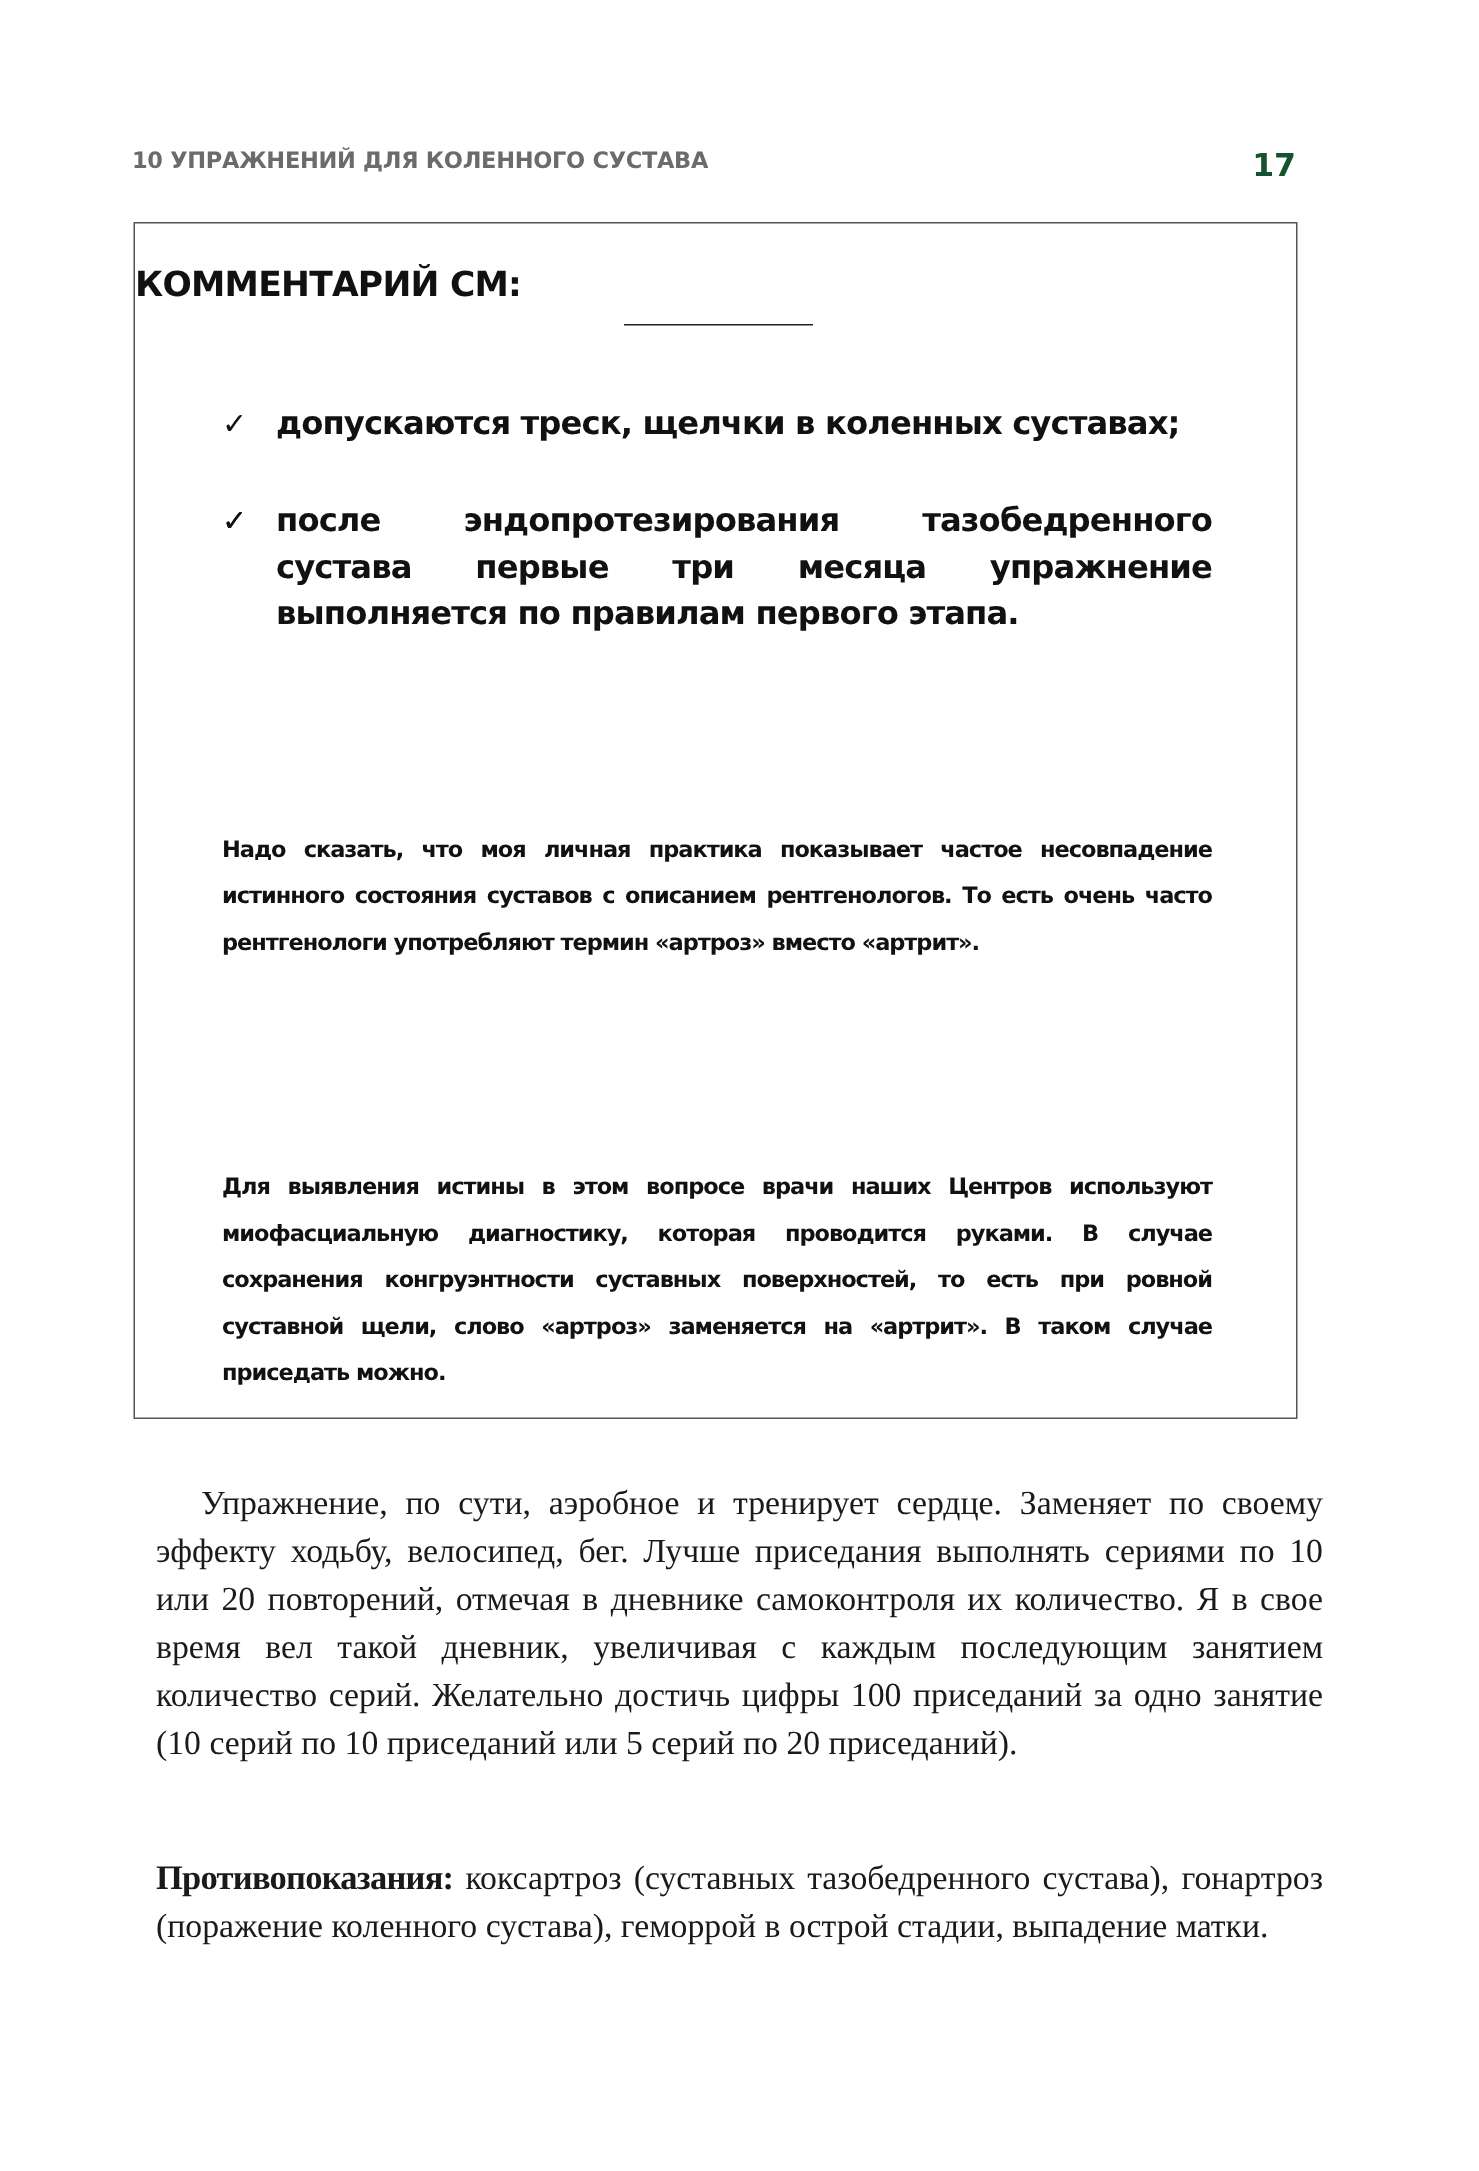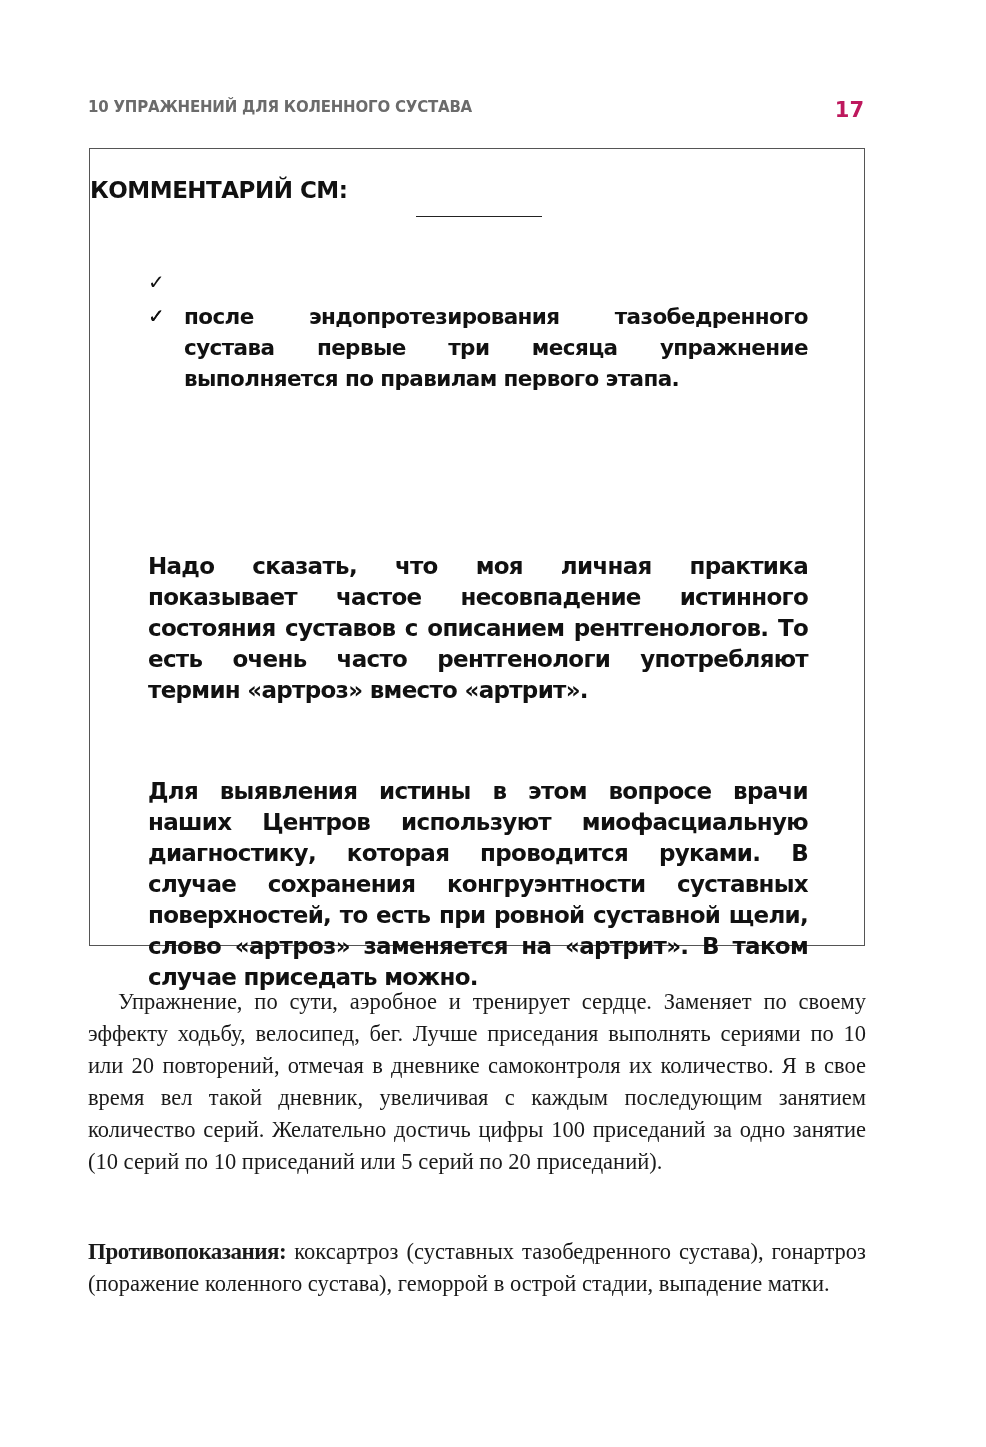--- a/index.html
+++ b/index.html
@@ -4,21 +4,21 @@
 <style>
   html, body { margin: 0; padding: 0; background: #ffffff; }
   body { width: 986px; height: 1447px; position: relative; overflow: hidden; color: #111; }
   .running-head {
     position: absolute; left: 88px; top: 98px;
     font-family: "DejaVu Sans", sans-serif; font-size: 15px; font-weight: bold;
     color: #6b6b6b; letter-spacing: -0.2px;
   }
   .page-num {
     position: absolute; right: 122px; top: 98px;
-    font-family: "DejaVu Sans", sans-serif; font-size: 21px; font-weight: bold; color: #be185d;
+    font-family: "DejaVu Sans", sans-serif; font-size: 21px; font-weight: bold; color: #14532d;
   }
   .comment-box {
     position: absolute; left: 89px; top: 148px; width: 776px; height: 798px;
     border: 1.5px solid #555; box-sizing: border-box;
   }
   .box-title {
     position: absolute; left: 0; right: 0; top: 28px; text-align: left;
     font-family: "DejaVu Sans", sans-serif; font-weight: bold; font-size: 23px; letter-spacing: -0.5px;
   }
   .title-rule {
@@ -26,47 +26,48 @@
   }
   .bullets { position: absolute; left: 58px; right: 56px; top: 118px; margin: 0; padding: 0; list-style: none; }
   .bullet {
     position: relative; padding-left: 36px; margin-bottom: 34px;
     font-family: "DejaVu Sans", sans-serif; font-weight: bold; font-size: 21.5px; line-height: 31px;
     text-align: justify; letter-spacing: -0.6px;
   }
   .check { position: absolute; left: 0; top: 0; font-weight: normal; font-size: 20px; }
   .box-para {
     position: absolute; left: 58px; right: 56px;
-    font-family: "DejaVu Sans", sans-serif; font-weight: bold; font-size: 23px; line-height: 31px;
+    font-family: "DejaVu Sans", sans-serif; font-weight: bold; font-size: 15px; line-height: 31px;
     text-align: justify; letter-spacing: -0.7px; margin: 0;
   }
   .p1 { top: 402px; }
   .p2 { top: 592px; margin-top: 35px; }
   .body-para {
-    position: absolute; left: 88px; width: 778px; margin: 0;
+    position: absolute; left: 104px; width: 778px; margin: 0;
     font-family: "Liberation Serif", serif; font-size: 22.5px; line-height: 32px;
     text-align: justify; color: #1a1a1a;
   }
   .bp1 { top: 986px; text-indent: 30px; }
   .bp2 { top: 1236px; }
   .contra-label { font-family: Liberation Serif, serif; font-weight: bold; font-size: 23px; letter-spacing: -0.5px; }
 </style>
 </head>
 <body>
 
 <div class="running-head">10 УПРАЖНЕНИЙ ДЛЯ КОЛЕННОГО СУСТАВА</div>
 <div class="page-num">17</div>
 
 <div class="comment-box">
   <div class="box-title">КОММЕНТАРИЙ СМ:</div>
   <div class="title-rule"></div>
 
   <ul class="bullets">
     <li class="bullet">
       <span class="check">✓</span>
+      <span>допускаются треск, щелчки в коленных суставах;</span>
     </li>
     <li class="bullet">
       <span class="check">✓</span>
     </li>
     <li class="bullet">
       <span class="check">✓</span>
       <span>после эндопротезирования тазобедренного сустава первые три месяца упражнение выполняется по правилам первого этапа.</span>
     </li>
   </ul>
 

